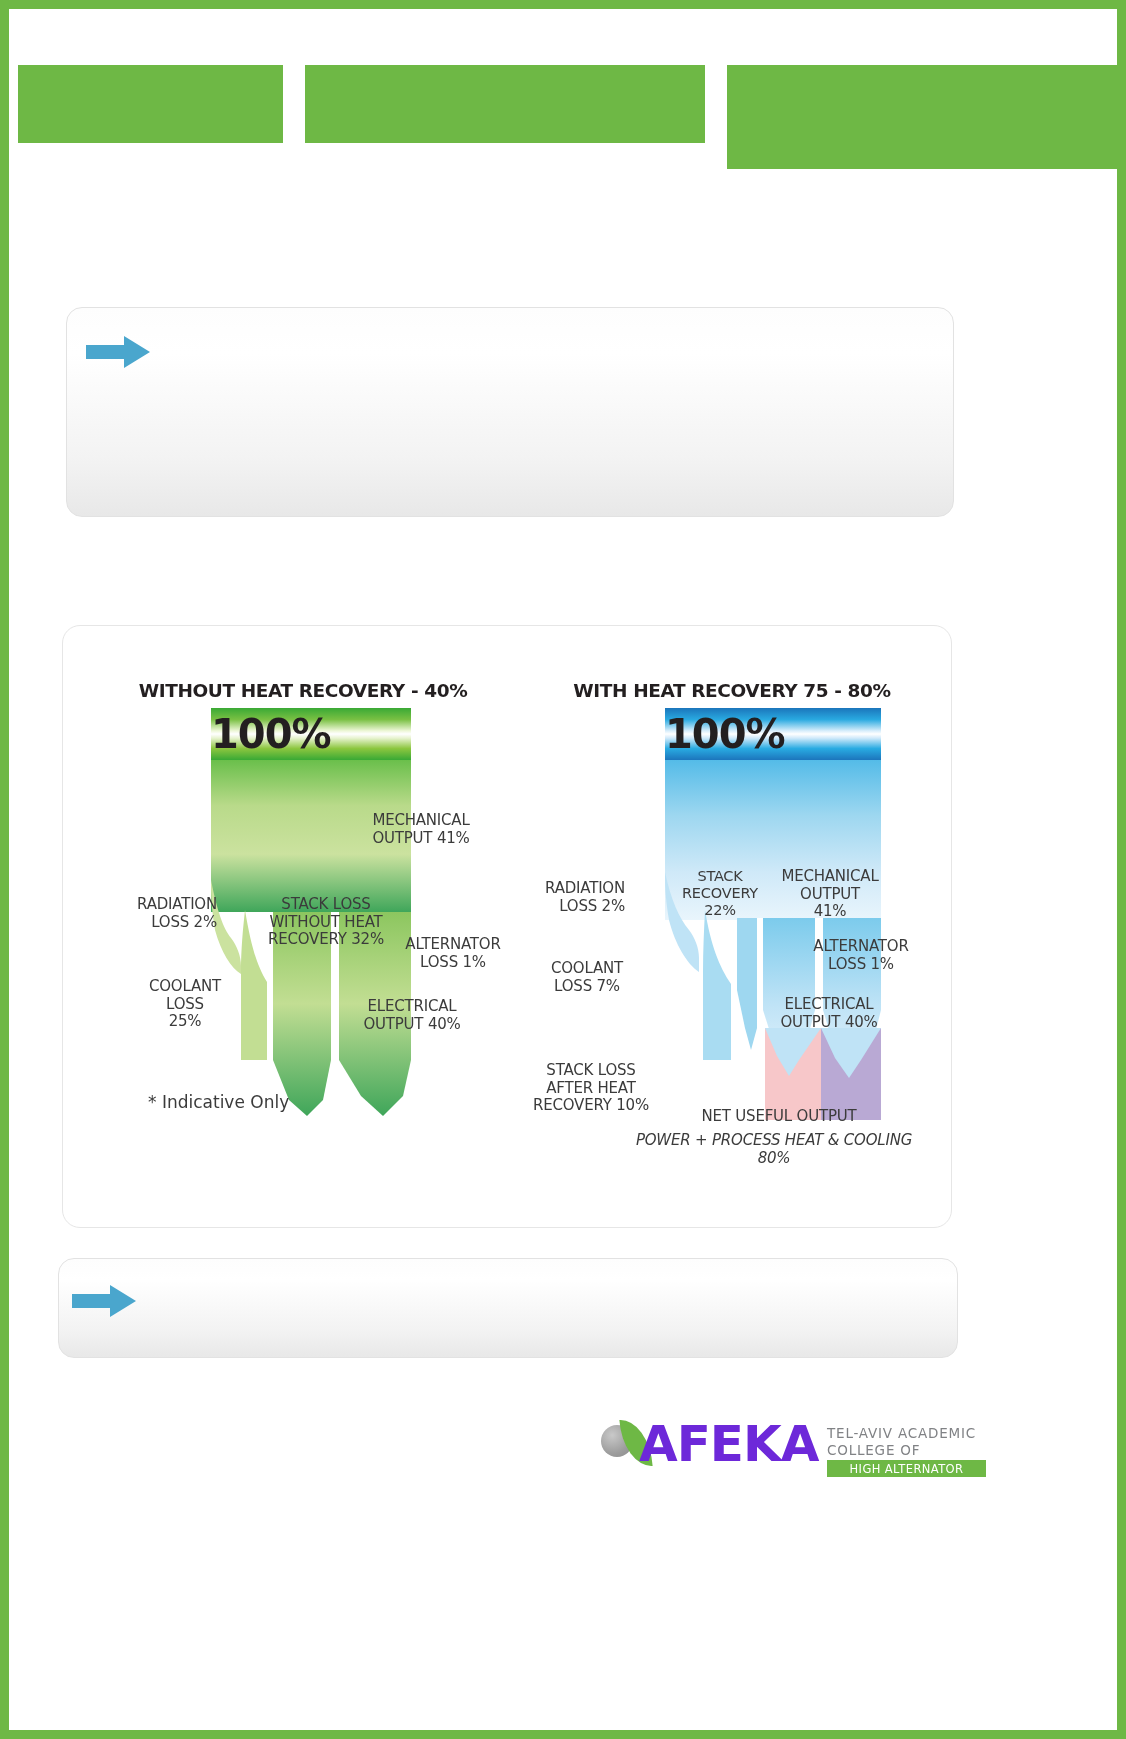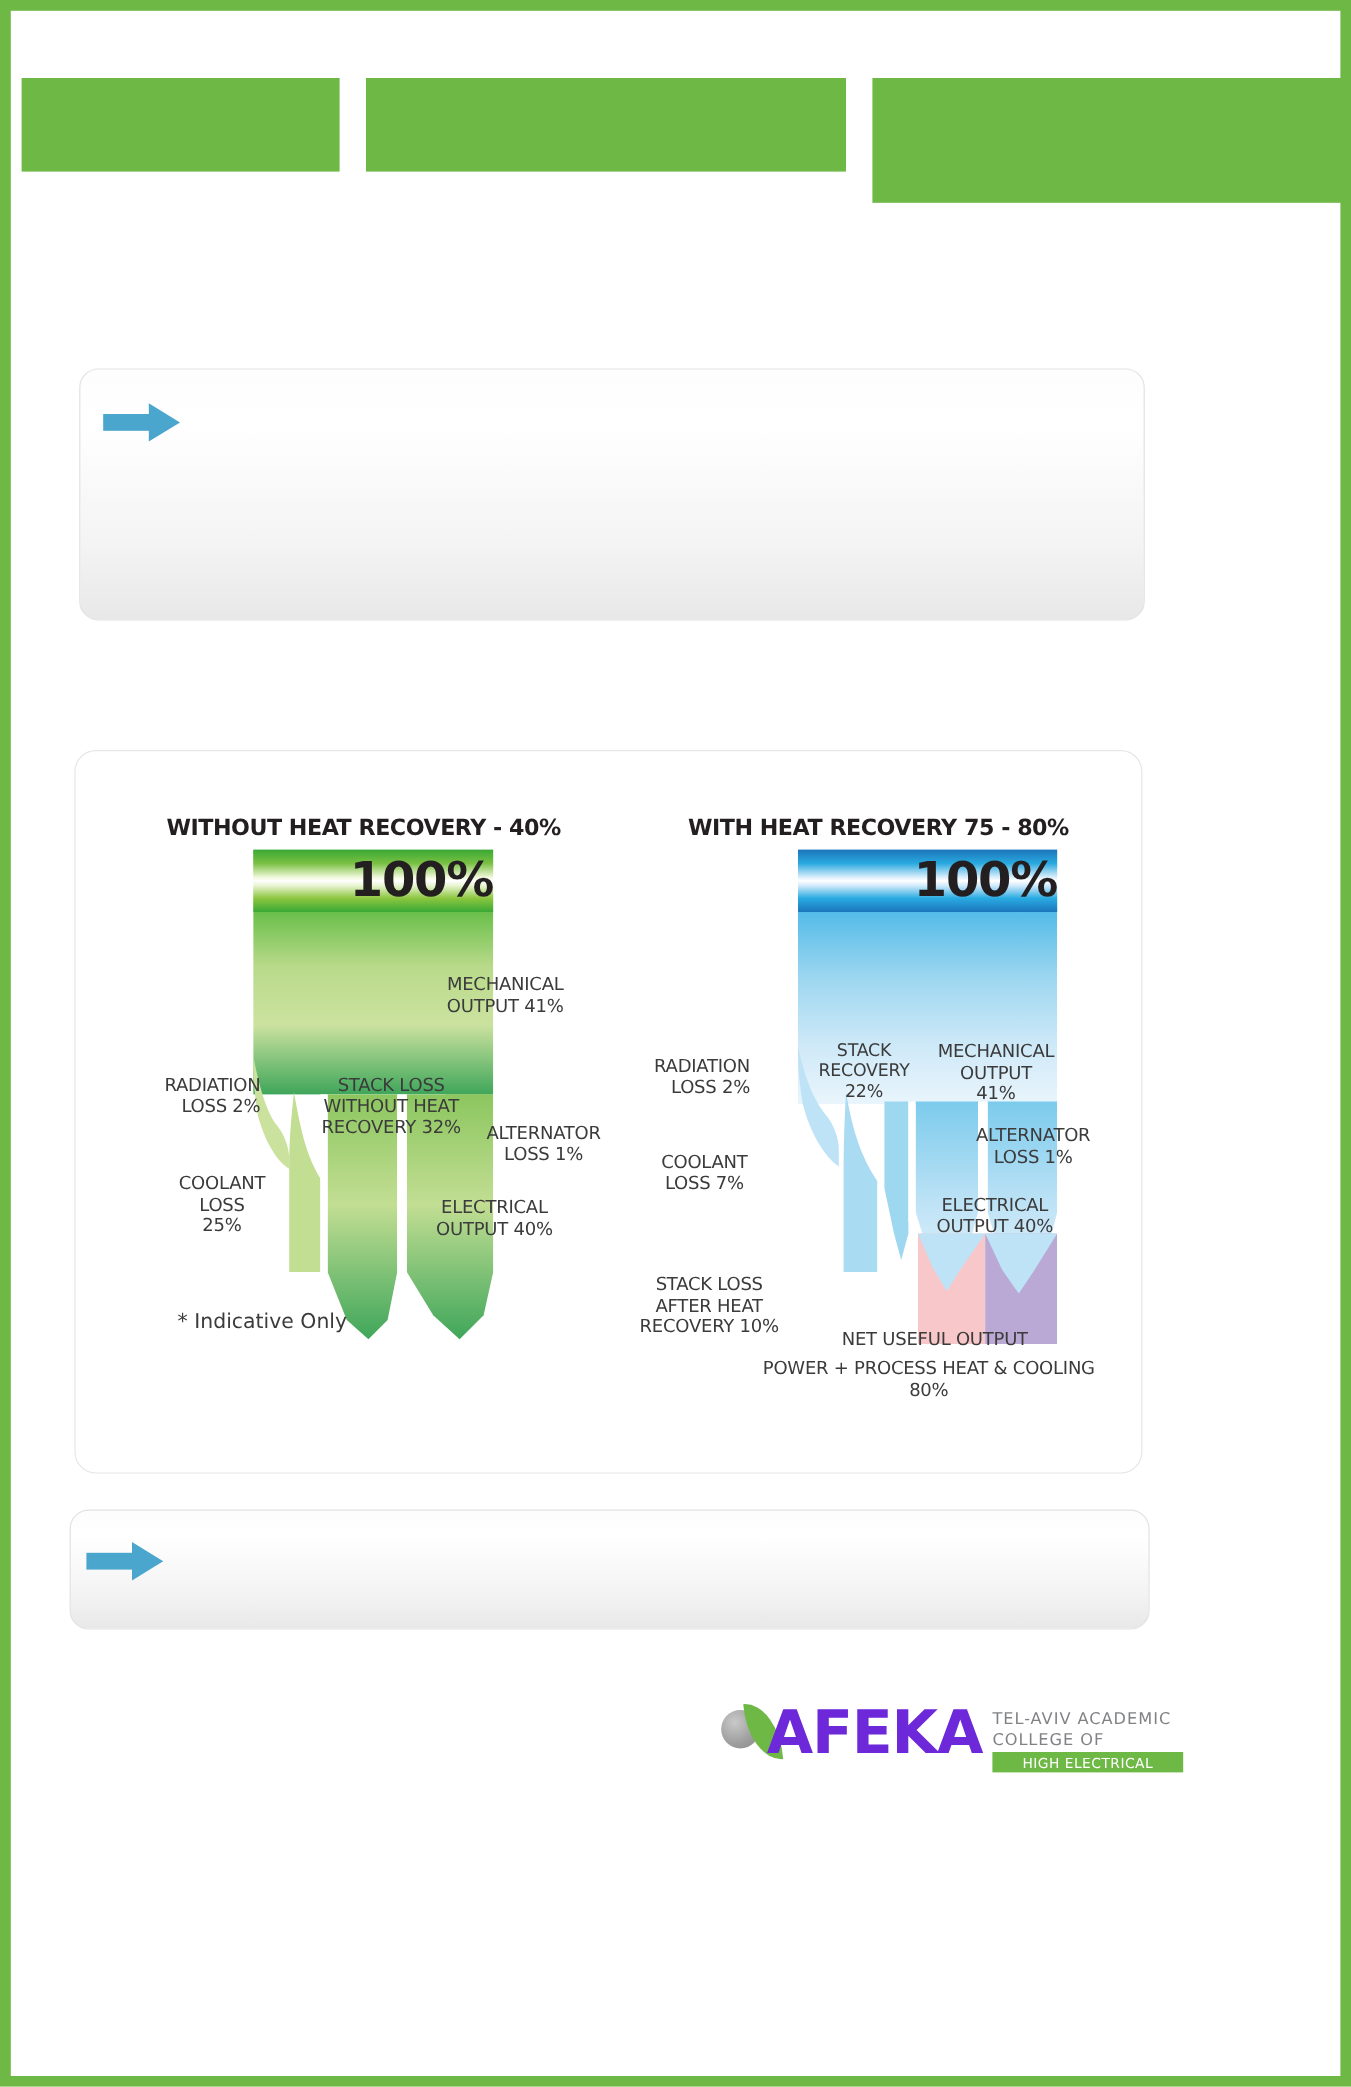--- a/index.html
+++ b/index.html
@@ -76,21 +76,21 @@
   }
 
   
   .flow-wrap { position: absolute; }
   .flow-left  { left: 108px; top: 82px;  width: 200px; height: 440px; }
   .flow-right { left: 152px; top: 82px;  width: 216px; height: 480px; }
 
   .hundred-band {
     position: absolute; left: 0; top: 0;
     width: 100%; height: 52px;
-    display: flex; align-items: center; justify-content: flex-end;
+    display: flex; align-items: center; justify-content: flex-start;
   }
   .hundred-band.green {
     background: linear-gradient(to bottom,
       #3aa935 0%, #79c043 22%, #eef7d8 44%, #ffffff 50%,
       #e7f3cf 58%, #8cc63f 78%, #39a935 100%);
   }
   .hundred-band.blue {
     background: linear-gradient(to bottom,
       #1b75bb 0%, #29a9e0 22%, #d9eefb 44%, #ffffff 50%,
       #cfe9fa 58%, #29abe2 78%, #1c75bc 100%);
@@ -329,34 +329,34 @@
 41%</div>
 
       <div class="lbl c" style="left:284px; top:312px; width:128px;">ALTERNATOR
 LOSS 1%</div>
 
       <div class="lbl c" style="left:248px; top:370px; width:136px;">ELECTRICAL
 OUTPUT 40%</div>
 
       <div class="lbl c" style="left:156px; top:482px; width:220px;">NET USEFUL OUTPUT</div>
 
-      <div class="lbl c" style="left:84px; top:506px; width:354px;">POWER + PROCESS HEAT &amp; COOLING
+      <div class="lbl c" style="left:84px; top:506px; width:354px;font-style:italic;">POWER + PROCESS HEAT &amp; COOLING
 80%</div>
     </div>
   </div>
 
   <div class="panel panel-bottom">
     <div class="arrow-bullet" style="left:13px; top:25px;">
       <div class="shaft"></div>
         <div class="head"></div>
     </div>
   </div>
 
   <div class="logo">
     <div class="logo-ball"></div>
     <div class="logo-leaf"></div>
     <div class="logo-word">AFEKA</div>
     <div class="logo-sub">TEL-AVIV  ACADEMIC
 COLLEGE OF ENGINEERING</div>
-    <div class="logo-badge">HIGH ELECTRICAL</div>
+    <div class="logo-badge">HIGH ALTERNATOR</div>
   </div>
 
 </div>
 
 </body></html>

